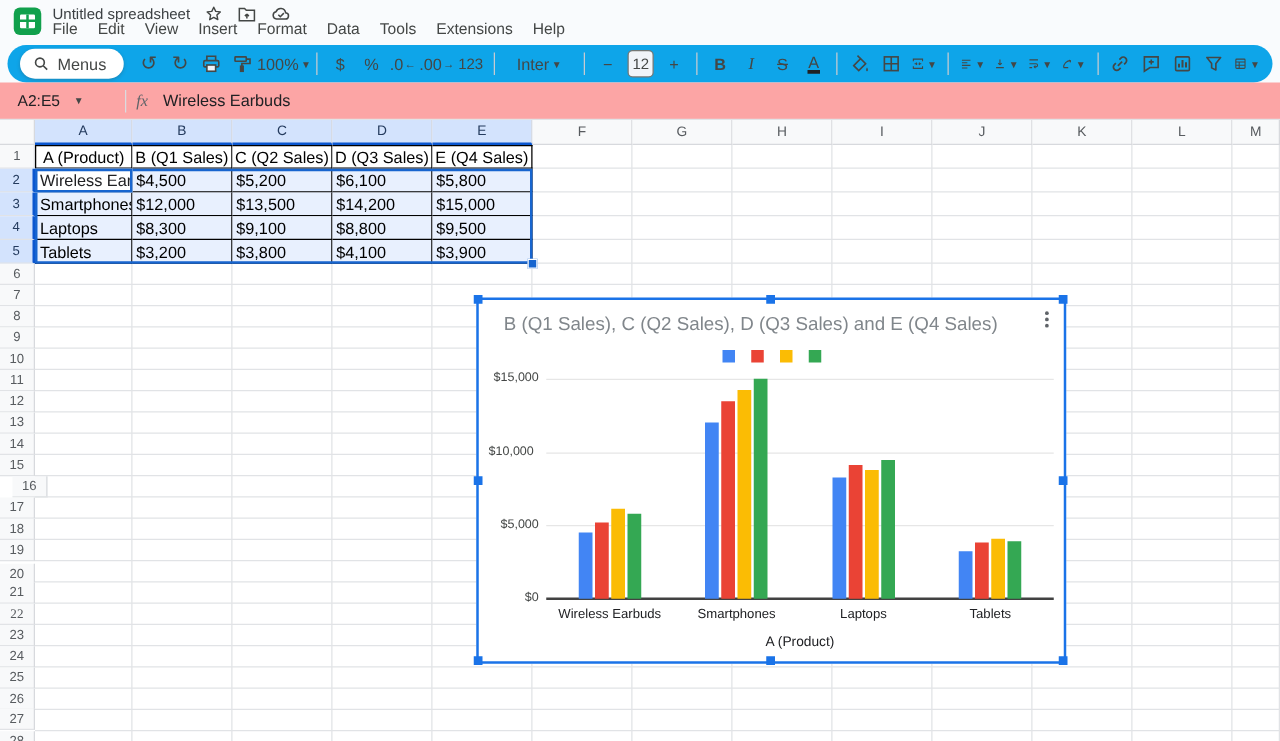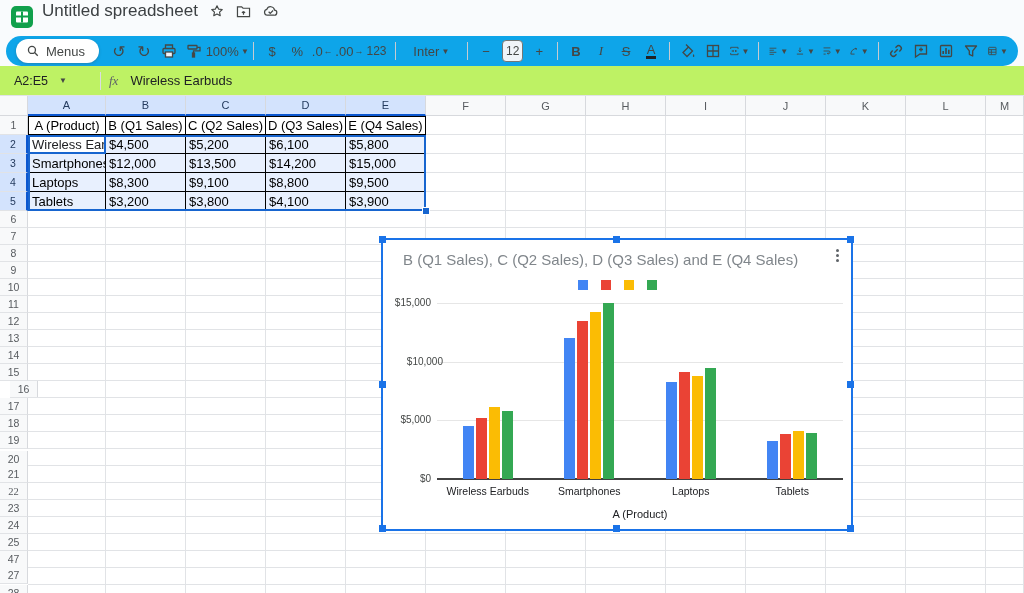--- a/index.html
+++ b/index.html
@@ -3,40 +3,40 @@
 <meta charset="utf-8">
 <style>
   html,body{margin:0;padding:0;}
   body{width:1024px;height:593px;overflow:hidden;position:relative;background:#fff;
        font-family:"Liberation Sans",sans-serif;color:#202124;}
   svg{display:block;}
   
   .topchrome{position:absolute;top:0;left:0;right:0;height:96px;background:#f9fbfd;}
   .logo{position:absolute;left:10px;top:5px;width:24px;height:24px;}
   .title-row{position:absolute;left:42px;top:3px;display:flex;align-items:center;gap:12px;height:16px;}
-  .doc-title{font-size:17px;color:#3c4043;}
+  .doc-title{font-size:12px;color:#3c4043;}
   .tb-ic{color:#444746;display:flex;align-items:center;}
   .menubar{position:absolute;left:42px;top:15px;display:flex;gap:16px;font-size:12.5px;color:#444746;height:16px;align-items:center;}
   .menu-item{cursor:default;}
   
   .toolbar{position:absolute;top:36px;left:6px;right:6px;height:30px;background:#0ea5e9;border-radius:15px;
            display:flex;align-items:center;gap:7px;padding:0 10px;box-sizing:border-box;color:#444746;}
   .menuspill{background:#fff;border-radius:16px;height:24px;display:flex;align-items:center;gap:6px;
              padding:0 14px 0 10px;box-shadow:0 1px 3px rgba(60,64,67,.3);font-size:13px;margin-right:4px;}
   .ti{display:flex;align-items:center;justify-content:center;min-width:18px;height:24px;font-size:13px;gap:1px;white-space:nowrap;}
   .sep{width:1px;height:18px;background:#c7cbd1;margin:0 2px;}
   .caret{font-size:8px;color:#444746;margin-left:1px;}
   .bold{font-weight:bold;}
   .ital{font-style:italic;}
   .strike{text-decoration:line-through;}
   .tcolA{border-bottom:3px solid #202124;line-height:13px;padding:0 1px;}
   .fsizebox{border:1px solid #747775;border-radius:4px;width:24px;height:20px;display:flex;align-items:center;justify-content:center;font-size:12px;background:#f0f4f9;}
   .small-arrow{font-size:9px;}
   
-  .formulabar{position:absolute;top:66px;left:0;right:0;height:30px;background:#bef264;border-bottom:1px solid #e1e3e6;
+  .formulabar{position:absolute;top:66px;left:0;right:0;height:30px;background:#fca5a5;border-bottom:1px solid #e1e3e6;
               box-sizing:border-box;display:flex;align-items:center;font-size:12.5px;color:#202124;}
   .namebox{width:78px;padding-left:14px;display:flex;align-items:center;gap:10px;}
   .nb-divider{width:1px;height:18px;background:#dadce0;margin:0 8px;}
   .fx{font-style:italic;color:#5f6368;font-family:"Liberation Serif",serif;font-size:13px;margin-right:12px;}
   .formula-value{font-size:13px;}
   
   #grid{position:absolute;top:96px;left:0;width:1024px;height:497px;background:#fff;overflow:hidden;}
   .corner{position:absolute;left:0;top:0;width:28px;height:20px;background:#f8f9fa;border-right:1px solid #d7d9dd;border-bottom:1px solid #d7d9dd;box-sizing:border-box;}
   .colhdr{position:absolute;top:0;height:20px;background:#f8f9fa;border-right:1px solid #d7d9dd;border-bottom:1px solid #d7d9dd;
           box-sizing:border-box;font-size:11px;color:#575b5f;display:flex;align-items:center;justify-content:center;}
@@ -94,20 +94,31 @@
           <path d="M8 10.5V6.8M8 6.8L6.3 8.5M8 6.8l1.7 1.7"></path>
         </svg>
       </span>
     <span class="tb-ic">
         <svg width="16" height="12" viewBox="0 0 17 12" fill="none" stroke="#444746" stroke-width="1.3">
           <path d="M4.5 10.5a3.2 3.2 0 01-.4-6.3 4.2 4.2 0 018.1.9 2.7 2.7 0 01-.5 5.4z"></path>
           <path d="M6 6.8l1.7 1.7 3-3"></path>
         </svg>
       </span>
   </div>
+  <nav class="menubar" id="menubar">
+      <span class="menu-item">File</span>
+      <span class="menu-item">Edit</span>
+      <span class="menu-item">View</span>
+      <span class="menu-item">Insert</span>
+      <span class="menu-item">Format</span>
+      <span class="menu-item">Data</span>
+      <span class="menu-item">Tools</span>
+      <span class="menu-item">Extensions</span>
+      <span class="menu-item">Help</span>
+    </nav>
 </div>
 
 <div class="toolbar">
   <div class="menuspill">
     <span>
         <svg width="14" height="14" viewBox="0 0 16 16" fill="none" stroke="#444746" stroke-width="1.5">
           <circle cx="6.8" cy="6.8" r="4"></circle>
           <path d="M9.8 9.8l3.6 3.6"></path>
         </svg>
       </span>
@@ -286,21 +297,21 @@
     <div class="rowhdr" style="top: 285px; height: 17px; margin-left: 10px;">16</div>
     <div class="rowhdr" style="top: 302px; height: 17px;">17</div>
     <div class="rowhdr" style="top: 319px; height: 17px;">18</div>
     <div class="rowhdr" style="top: 336px; height: 17px;">19</div>
     <div class="rowhdr" style="top: 355px; height: 17px;">20</div>
     <div class="rowhdr" style="top: 370px; height: 17px;">21</div>
     <div class="rowhdr" style="top: 387px; height: 17px; font-family: Liberation Serif, serif;">22</div>
     <div class="rowhdr" style="top: 404px; height: 17px;">23</div>
     <div class="rowhdr" style="top: 421px; height: 17px;">24</div>
     <div class="rowhdr" style="top: 438px; height: 17px;">25</div>
-    <div class="rowhdr" style="top: 455px; height: 17px;">47</div>
+    <div class="rowhdr" style="top: 455px; height: 17px;">26</div>
     <div class="rowhdr" style="top: 471px; height: 17px;">27</div>
     <div class="rowhdr" style="top: 489px; height: 17px;">28</div>
     <div class="vline" style="left: 105px; top: 20px; height: 486px;"></div>
     <div class="vline" style="left: 185px; top: 20px; height: 486px;"></div>
     <div class="vline" style="left: 265px; top: 20px; height: 486px;"></div>
     <div class="vline" style="left: 345px; top: 20px; height: 486px;"></div>
     <div class="vline" style="left: 425px; top: 20px; height: 486px;"></div>
     <div class="vline" style="left: 505px; top: 20px; height: 486px;"></div>
     <div class="vline" style="left: 585px; top: 20px; height: 486px;"></div>
     <div class="vline" style="left: 665px; top: 20px; height: 486px;"></div>
@@ -375,21 +386,21 @@
     <div class="legend">
       <div class="sw" style="background: rgb(66, 133, 244);"></div>
       <div class="sw" style="background: rgb(234, 67, 53);"></div>
       <div class="sw" style="background: rgb(251, 188, 4);"></div>
       <div class="sw" style="background: rgb(52, 168, 83);"></div>
     </div>
     <div class="ytick" style="left: 6px; top: 233px;">$0</div>
     <div class="gridline" style="left: 54px; width: 406px; top: 180.333px;"></div>
     <div class="ytick" style="left: 6px; top: 174.333px;">$5,000</div>
     <div class="gridline" style="left: 54px; width: 406px; top: 121.667px;"></div>
-    <div class="ytick" style="left: 18px; top: 115.667px;">$10,000</div>
+    <div class="ytick" style="left: 2px; top: 115.667px;">$10,000</div>
     <div class="gridline" style="left: 54px; width: 406px; top: 63px;"></div>
     <div class="ytick" style="left: 6px; top: 57px;">$15,000</div>
     <div class="axisline" style="left: 54px; width: 406px; top: 238px;"></div>
     <div class="bar" style="left: 79.75px; top: 186.2px; width: 11px; height: 52.8px; background: rgb(66, 133, 244);"></div>
     <div class="bar" style="left: 92.75px; top: 177.987px; width: 11px; height: 61.0133px; background: rgb(234, 67, 53);"></div>
     <div class="bar" style="left: 105.75px; top: 167.427px; width: 11px; height: 71.5733px; background: rgb(251, 188, 4);"></div>
     <div class="bar" style="left: 118.75px; top: 170.947px; width: 11px; height: 68.0533px; background: rgb(52, 168, 83);"></div>
     <div class="catlabel" style="left: 49.75px; width: 110px; top: 245px;">Wireless Earbuds</div>
     <div class="bar" style="left: 181.25px; top: 98.2px; width: 11px; height: 140.8px; background: rgb(66, 133, 244);"></div>
     <div class="bar" style="left: 194.25px; top: 80.6px; width: 11px; height: 158.4px; background: rgb(234, 67, 53);"></div>

